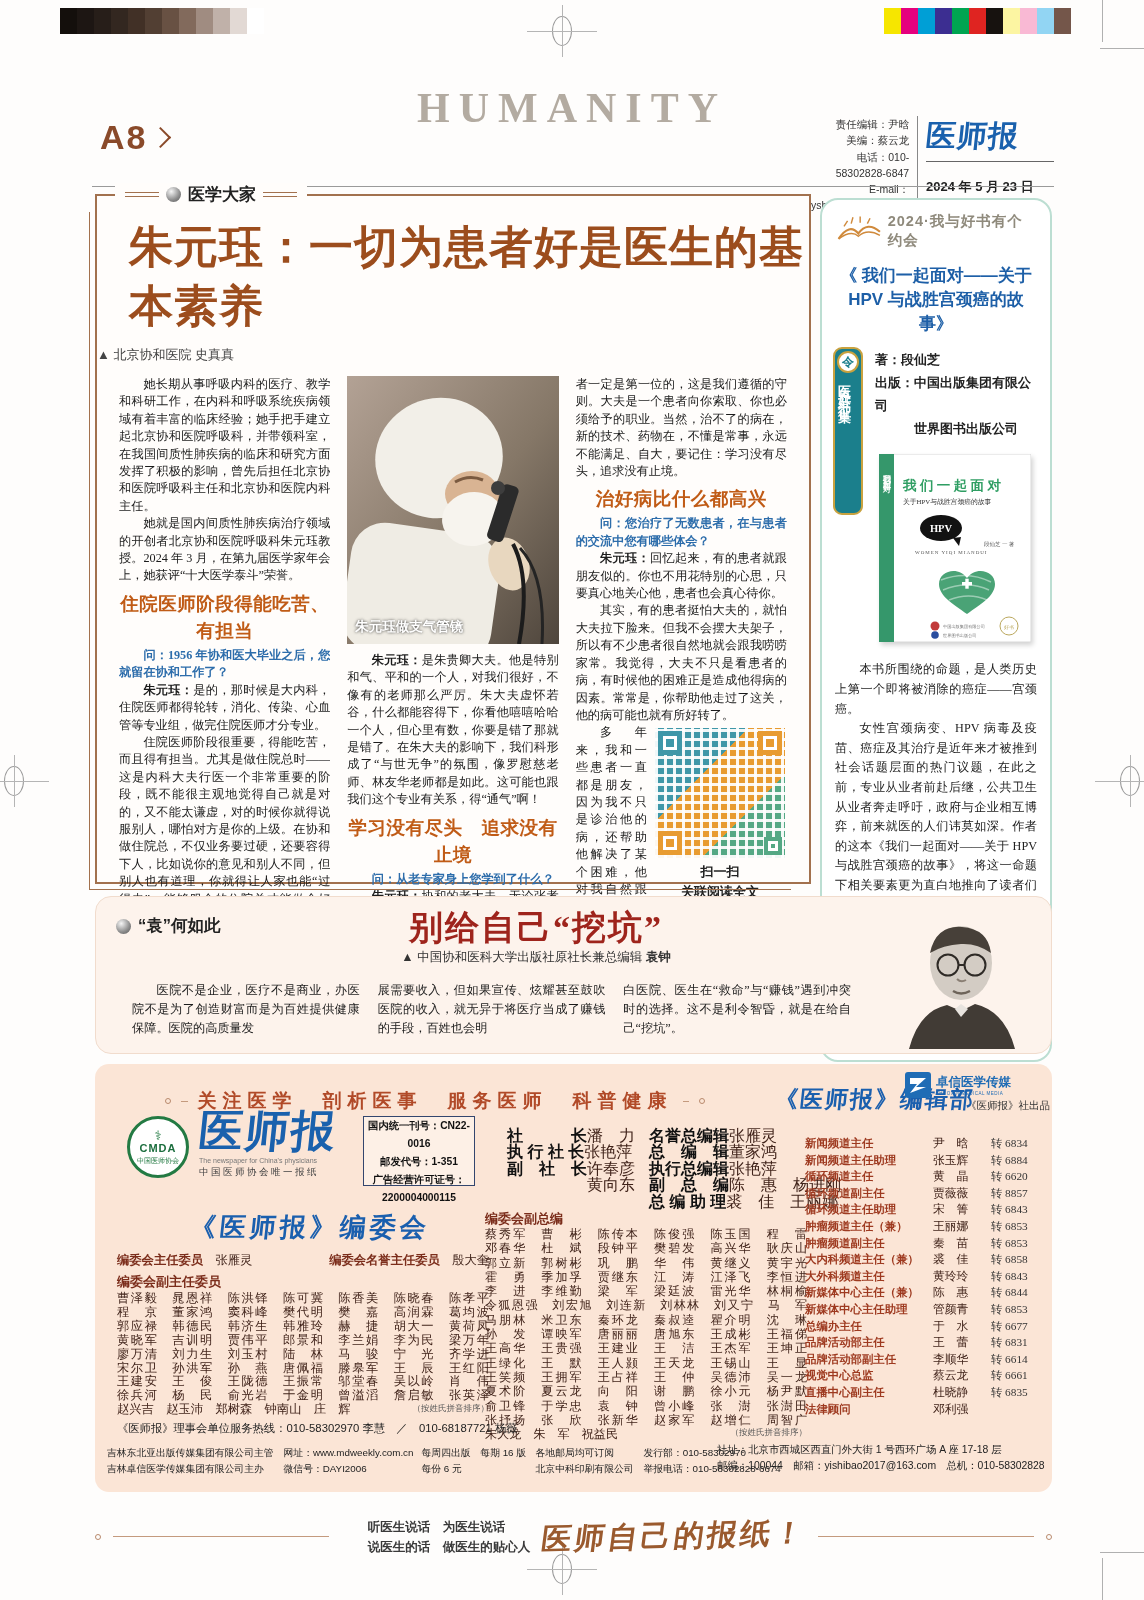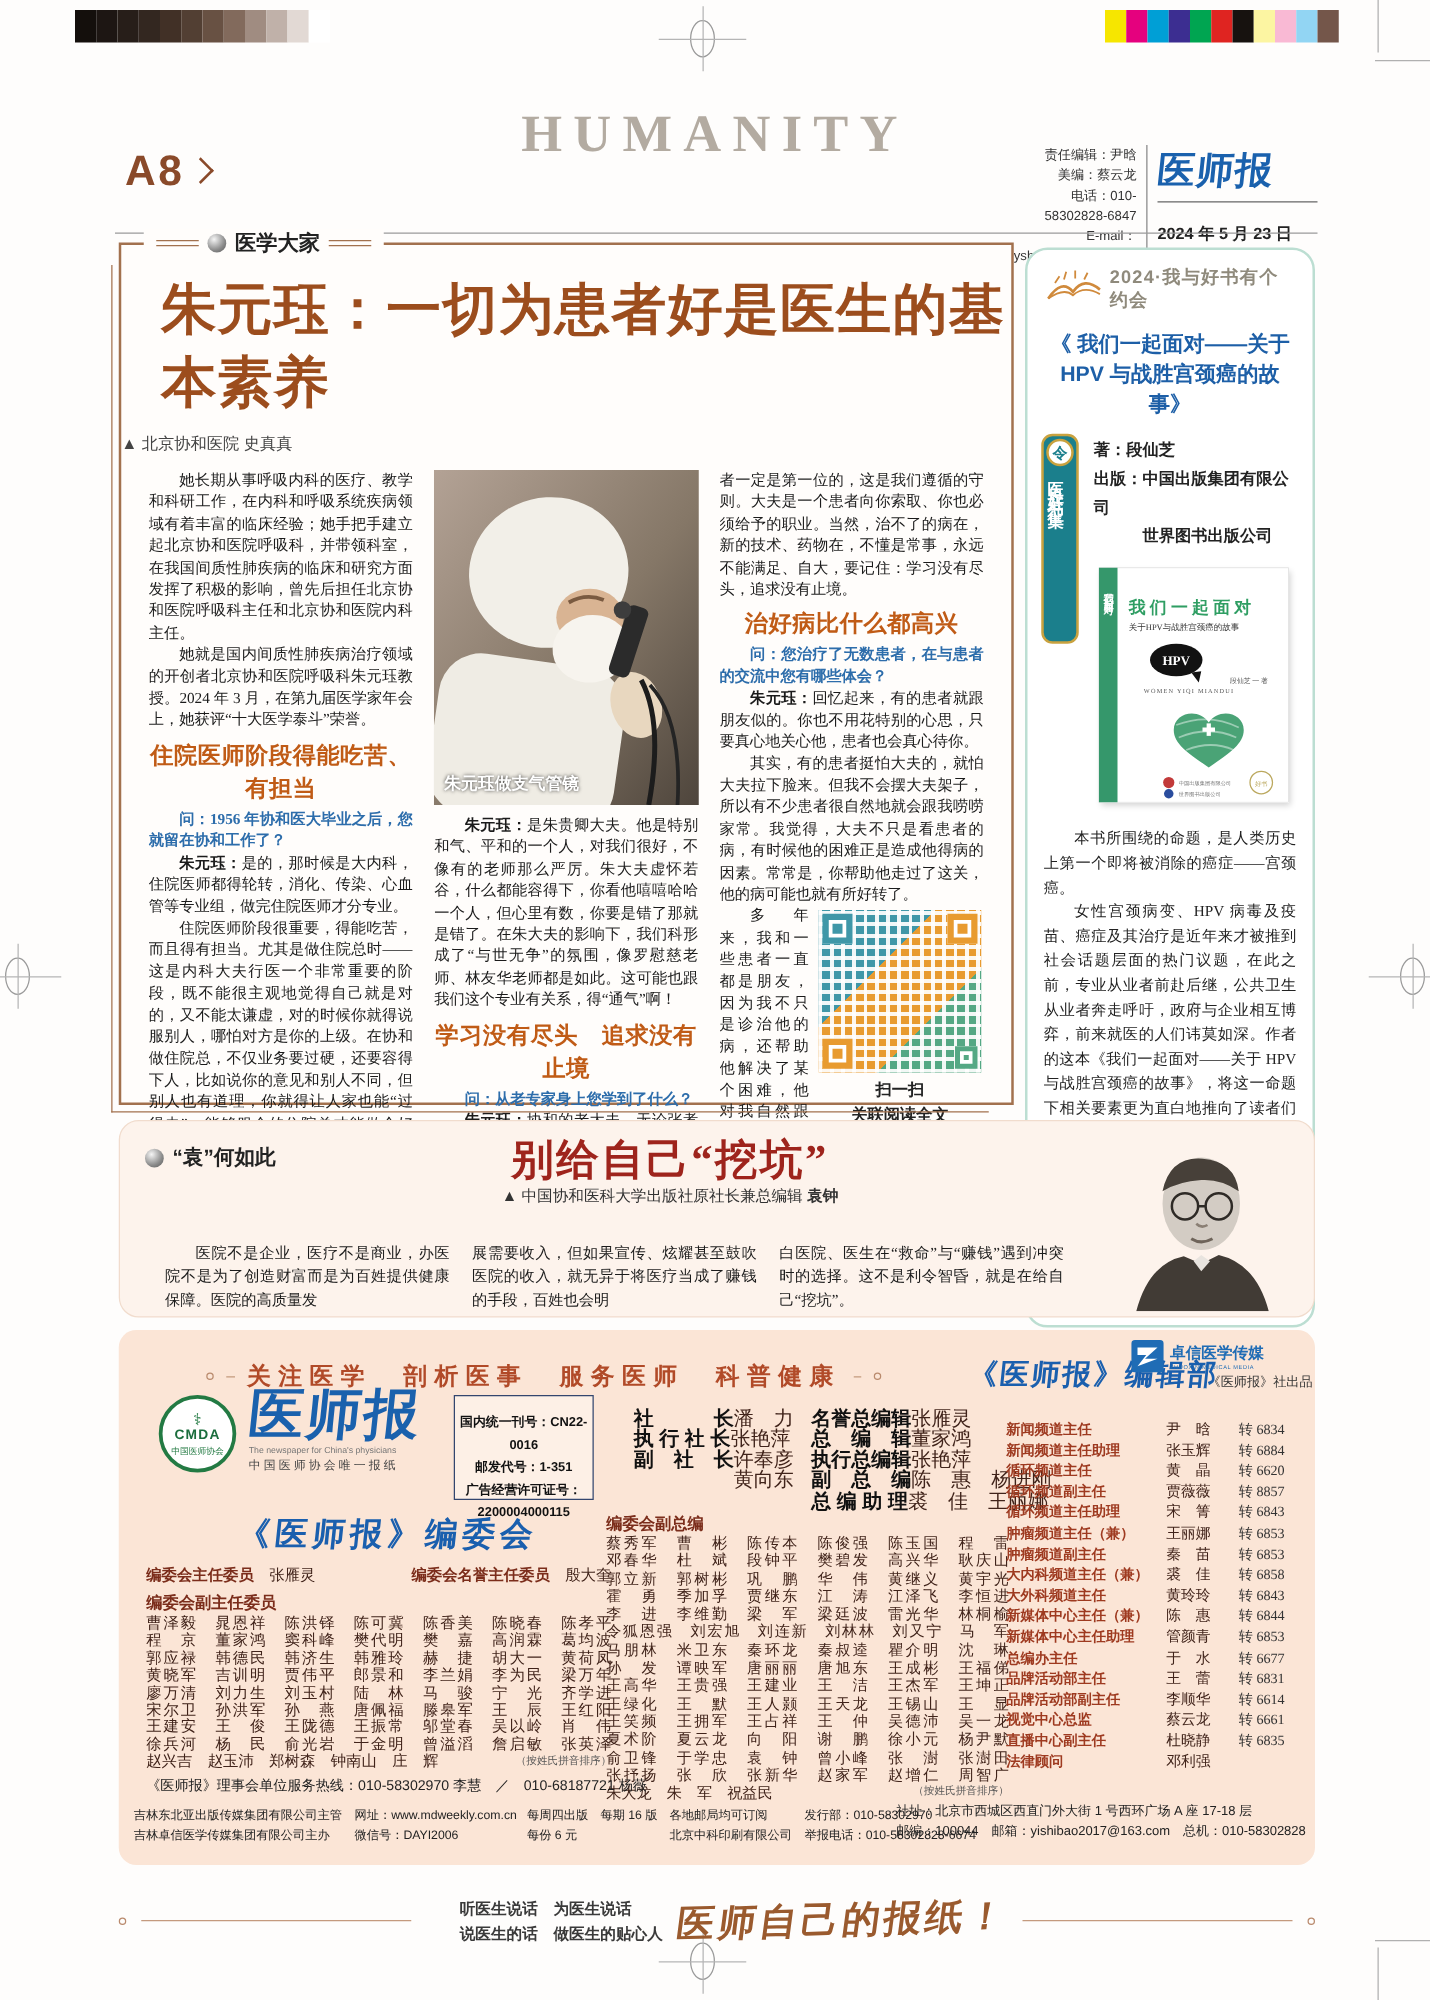--- a/index.html
+++ b/index.html
@@ -73,21 +73,21 @@
   .badge .btxt { writing-mode:vertical-rl; font:700 13px "Liberation Sans", sans-serif; color:#fff; letter-spacing:5px; margin-top:2px; }
   .cover { width:152px; height:188px; margin:14px auto 0 44px; box-shadow:2px 3px 5px rgba(0,0,0,.18); }
   .sb-body { margin-top:14px; font-size:12.2px; line-height:19.6px; color:#222; text-align:justify; height:350px; overflow:hidden; }
   .sb-body p { text-indent:2em; }
 
   
   .yuan { left:95px; top:896px; width:957px; height:158px; background:#fdf3ec; border:1px solid #f1dccd; border-radius:16px; }
   .y-tag { position:absolute; left:20px; top:18px; display:flex; align-items:center; gap:7px; font:700 16.5px "Liberation Sans", sans-serif; color:#222; }
   .y-title { position:absolute; left:240px; width:400px; top:8px; text-align:center; font:900 34px "Liberation Serif", serif; color:#9e241c; letter-spacing:2px; }
   .y-byline { position:absolute; left:240px; width:400px; top:52px; text-align:center; font:12.5px "Liberation Sans", sans-serif; color:#333; }
-  .y-cols { position:absolute; left:36px; right:200px; top:84px; display:flex; gap:18px;margin-top:12px; }
+  .y-cols { position:absolute; left:36px; right:200px; top:84px; display:flex; gap:18px; }
   .y-cols div { flex:1; font-size:12.2px; line-height:19px; text-align:justify; color:#1b1b1b; }
   .y-cols div:first-child { text-indent:2em; }
   .y-portrait { position:absolute; right:10px; top:8px; width:168px; height:144px; }
 
   
   .footer { left:95px; top:1064px; width:957px; height:428px; background:#fbe5d6; border-radius:14px; }
   .f-slogan { position:absolute; left:70px; top:24px; width:540px; display:flex; align-items:center; gap:10px; }
   .f-slogan .txt { font:700 19px "Liberation Serif", serif; color:#b14a28; letter-spacing:6px; white-space:nowrap; }
   .hline { flex:1; height:1px; background:#c49a7e; }
   .dot { width:6px; height:6px; border:1px solid #b98a6d; border-radius:50%; flex:none; }
@@ -99,21 +99,21 @@
   .f-brand .sub { font:10.5px "Liberation Sans", sans-serif; color:#333; margin-top:1px; text-align:right; }
   .cmda { position:absolute; left:30px; top:52px; width:66px; text-align:center; }
   .cmda .ring { width:62px; height:62px; border:3px solid #237a43; border-radius:50%; margin:0 auto; display:flex; flex-direction:column; align-items:center; justify-content:center; background:#fff; }
   .cmda .sym { font-size:13px; color:#237a43; line-height:1; }
   .cmda .ab { font:800 11px "Liberation Sans", sans-serif; color:#1c6e3e; letter-spacing:1px; }
   .cmda .cn { font:7px "Liberation Sans", sans-serif; color:#237a43; margin-top:2px; }
   .f-mast { position:absolute; left:104px; top:46px; width:158px; }
   .f-mast .mt { font:900 44px/1 "Liberation Serif", serif; color:#1a61ad; transform:skewX(-6deg); letter-spacing:2px; }
   .f-mast .en { font:7px "Liberation Sans", sans-serif; color:#777; margin-top:3px; }
   .f-mast .sub { font:9.5px "Liberation Sans", sans-serif; color:#444; letter-spacing:2.5px; margin-top:2px; }
-  .pubbox { position:absolute; left:268px; top:52px; width:112px; height:84px; border:1.5px solid #33466e; background:#fdf0e6; text-align:center; font:700 10.3px/1.75 "Liberation Sans", sans-serif; color:#111; padding-top:13px; }
+  .pubbox { position:absolute; left:268px; top:52px; width:112px; height:70px; border:1.5px solid #33466e; background:#fdf0e6; text-align:center; font:700 10.3px/1.75 "Liberation Sans", sans-serif; color:#111; padding-top:0; }
   .bwh-head { position:absolute; left:50px; top:146px; width:330px; text-align:center; font:900 26px "Liberation Serif", serif; color:#1a5fae; transform:skewX(-6deg); letter-spacing:4px; }
   .chair-row { position:absolute; left:22px; top:188px; width:372px; display:flex; justify-content:space-between; font-size:12.3px; }
   .lbl { font:700 12.3px "Liberation Sans", sans-serif; color:#7b2d1b; }
   .nm2 { color:#40231a; }
   .vice-lbl { position:absolute; left:22px; top:209px; font:700 13px "Liberation Sans", sans-serif; color:#7b2d1b; }
   .bwh-grid { position:absolute; left:22px; top:228px; width:372px; }
   .jrow { font-size:12.3px; line-height:13.9px; color:#40231a; text-align:justify; text-align-last:justify; }
   .jrow.short { text-align-last:left; }
   .note { position:absolute; right:0; font:8.5px "Liberation Sans", sans-serif; color:#555; }
   .lead-block { position:absolute; left:412px; top:64px; display:flex; gap:14px; }

